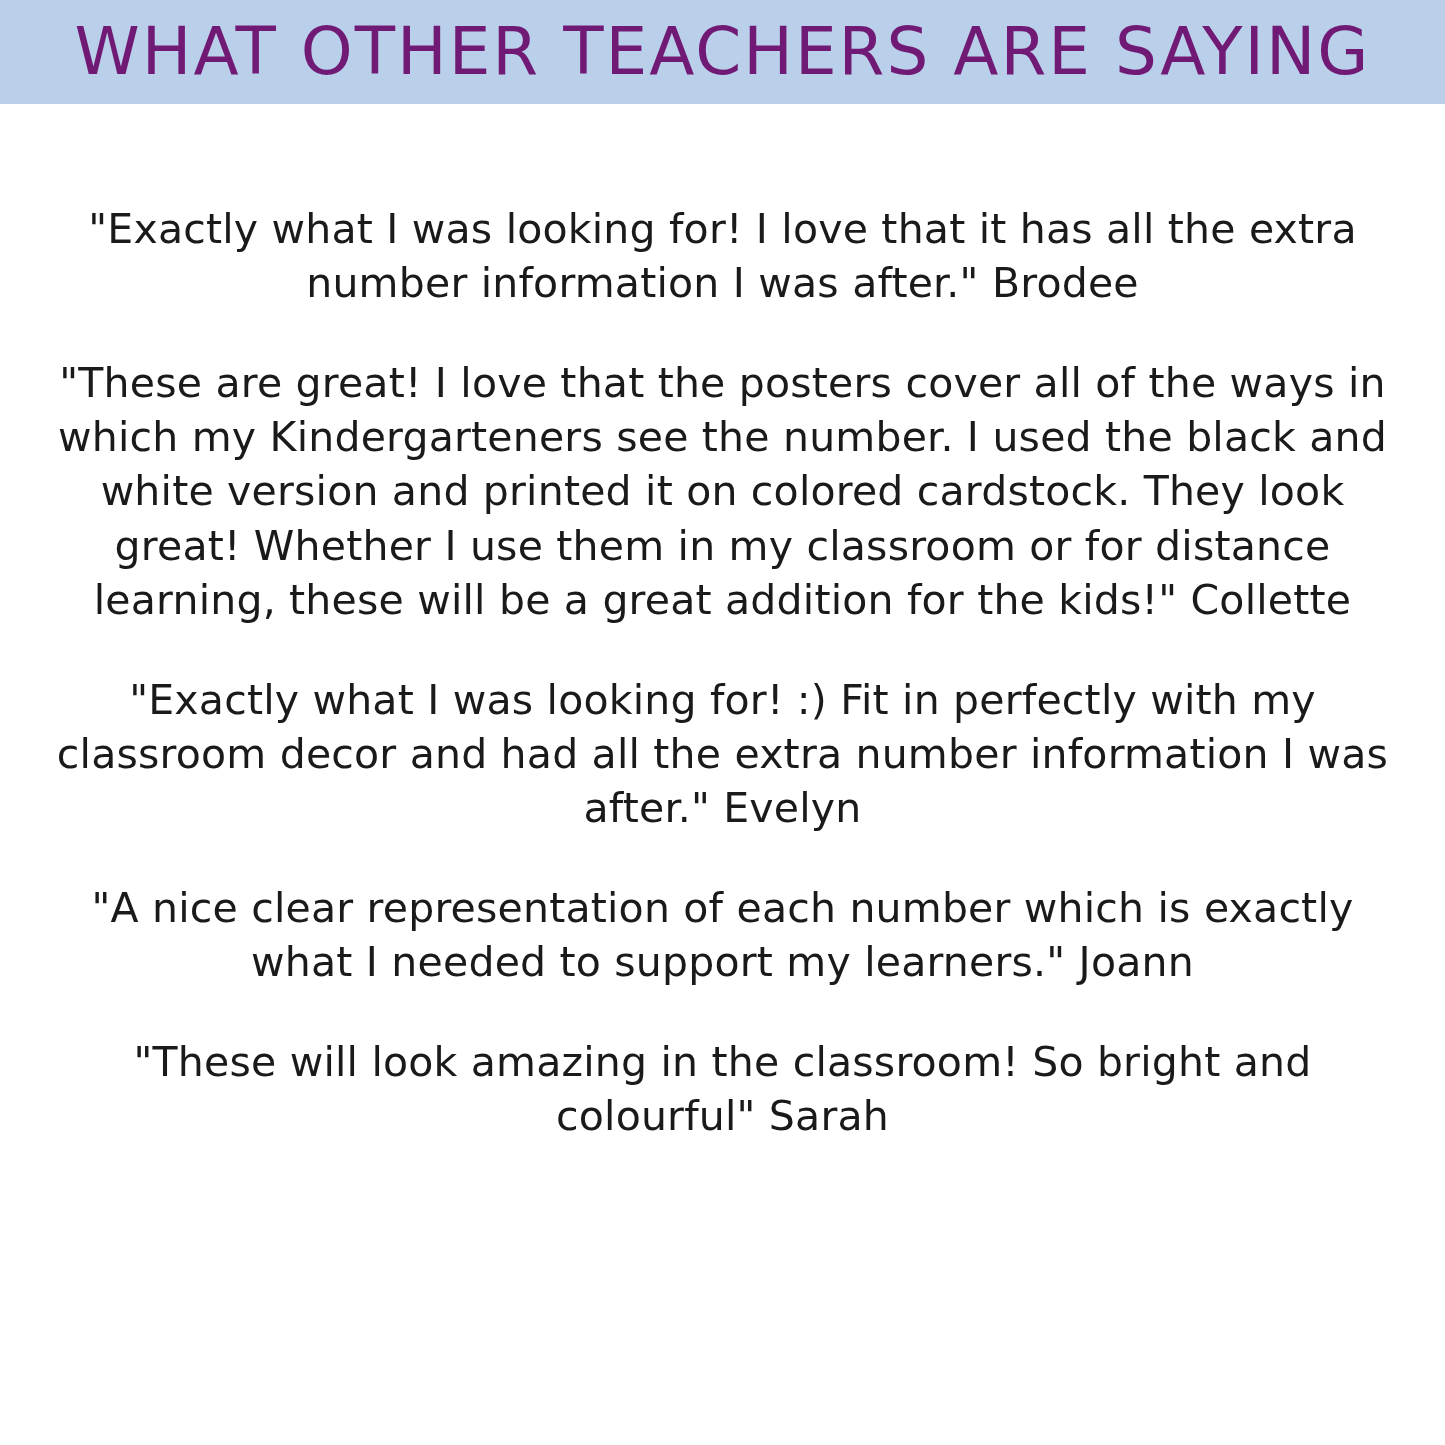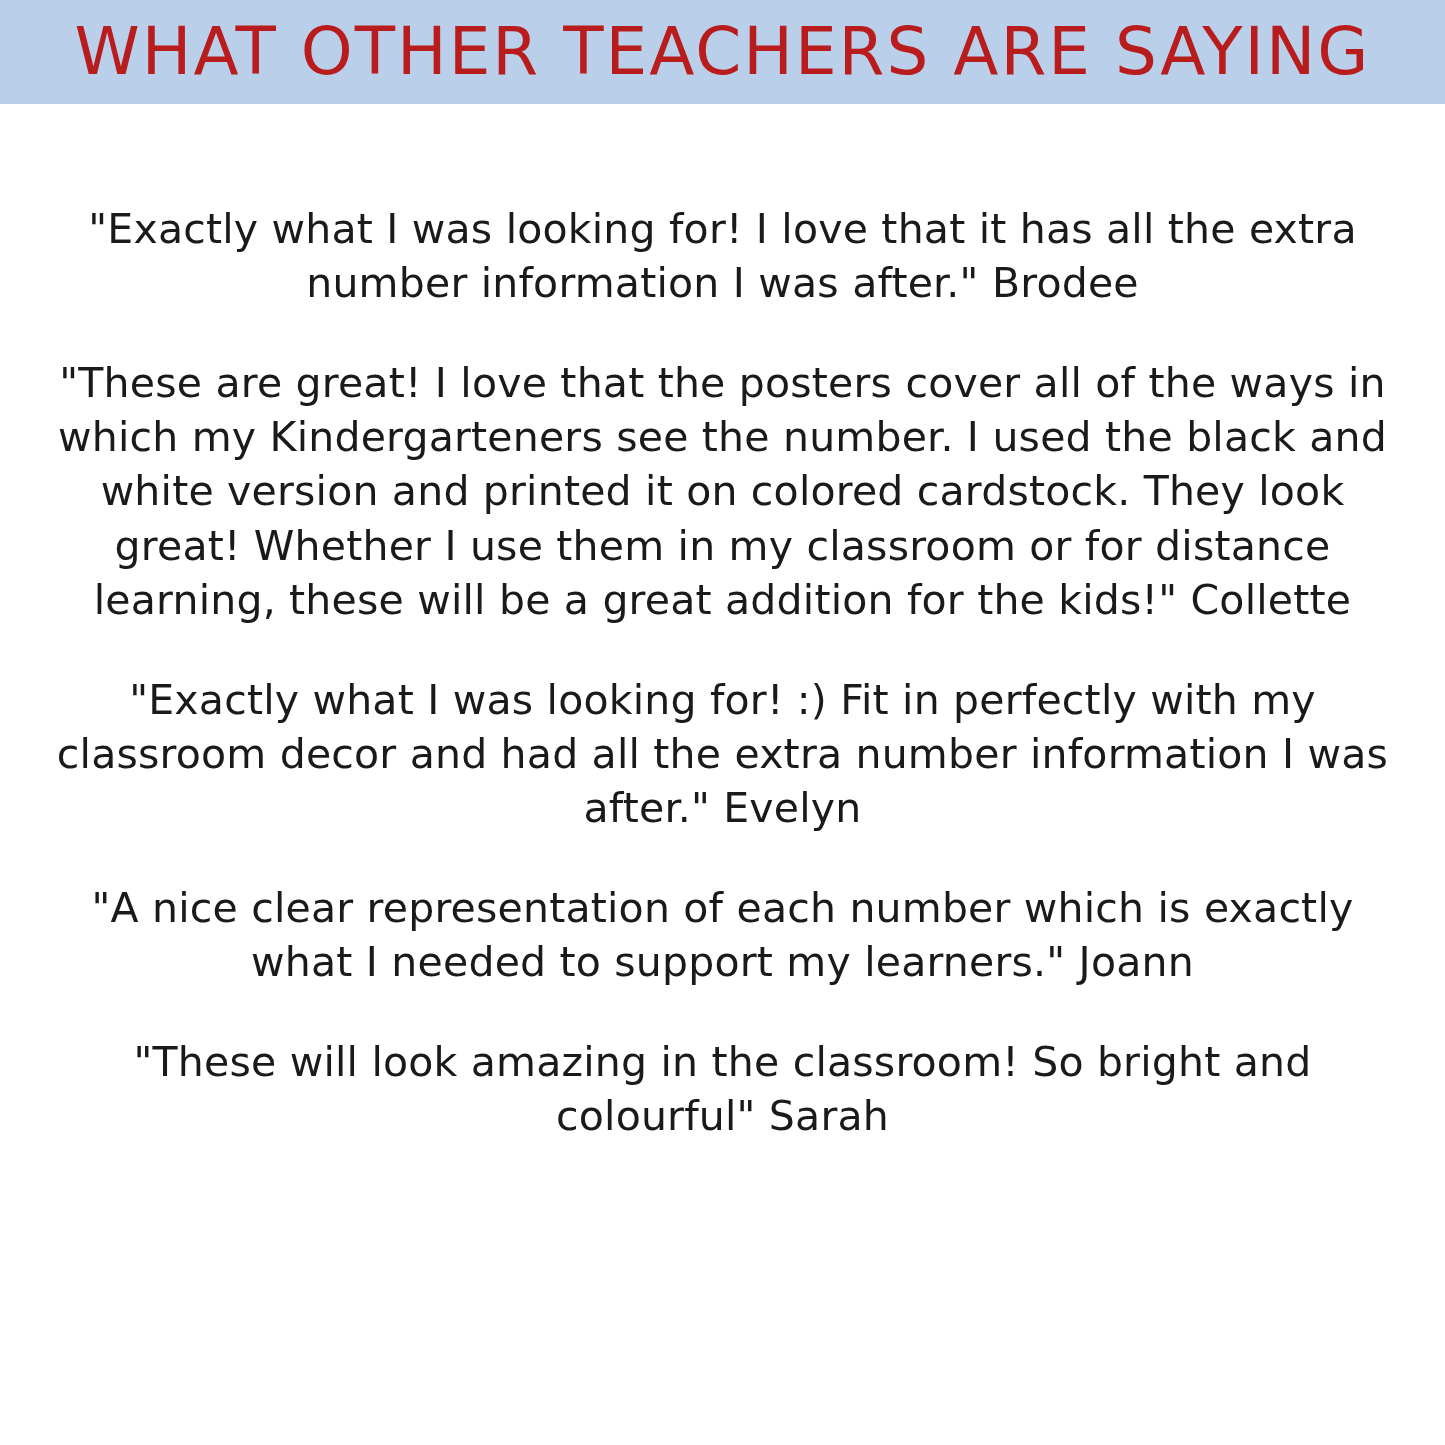--- a/index.html
+++ b/index.html
@@ -27,21 +27,21 @@
     display: flex;
     align-items: center;
     justify-content: center;
     box-sizing: border-box;
   }
   .header-title {
     font-family: "DejaVu Sans", sans-serif;
     font-size: 66px;
     line-height: 1;
     letter-spacing: 2px;
-    color: #b91c1c;
+    color: #701a75;
     font-weight: 400;
     text-transform: uppercase;
     white-space: nowrap;
   }
   .testimonials {
     padding: 40px 40px 0 40px;
     box-sizing: border-box;
   }
   .quote {
     font-family: "DejaVu Sans", sans-serif;

